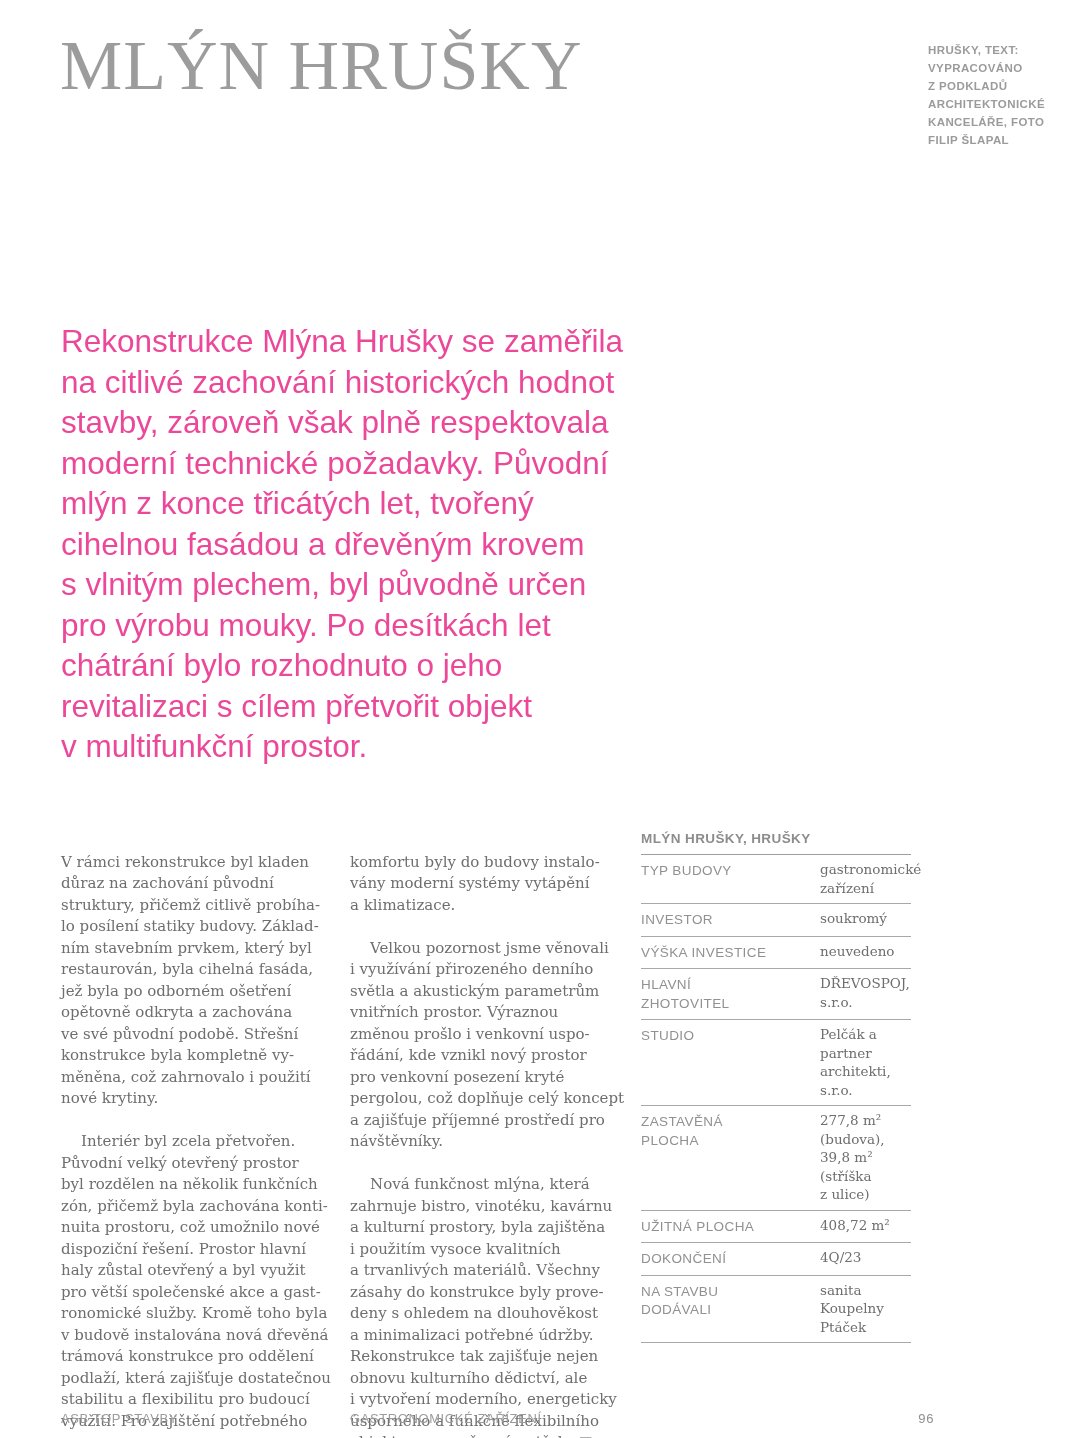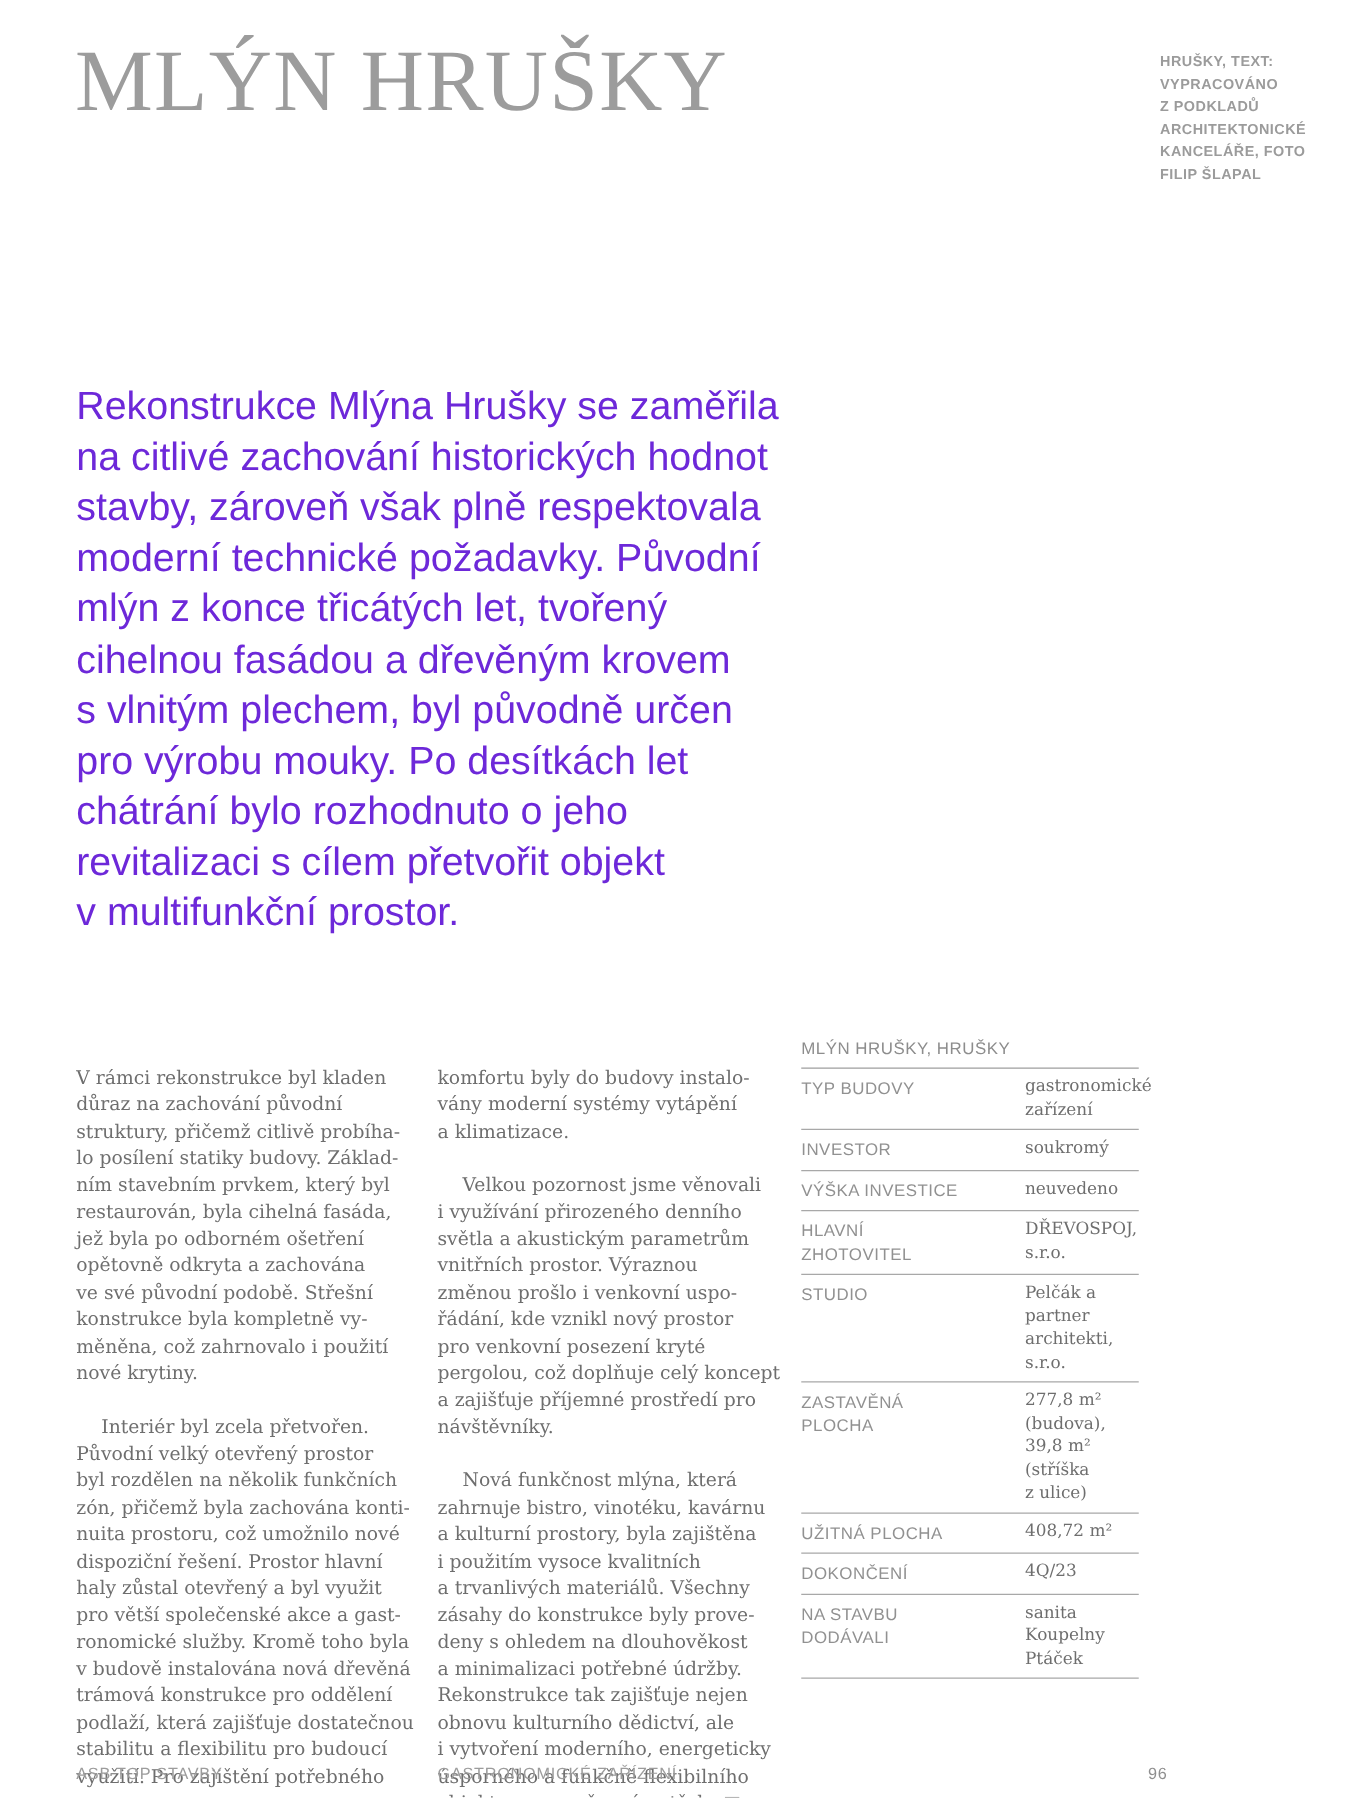--- a/index.html
+++ b/index.html
@@ -20,41 +20,41 @@
   }
 
   .credit {
     position:absolute; left:928px; top:41px; width:130px;
     font-size:11.5px; font-weight:bold; letter-spacing:0.4px;
     line-height:18px; color:#9b9b9b;
     white-space:pre-line;
   }
 
   .intro {
-    position:absolute; left:61px; top:304px; width:660px;
+    position:absolute; left:61px; top:321px; width:660px;
     font-size:31.5px; font-weight:400;
-    line-height:40.5px; color:#6d28d9;
+    line-height:40.5px; color:#ec4899;
     white-space:pre-line;
   }
 
   .body-col {
     position:absolute; top:830px; width:295px;
     font-family:"DejaVu Serif","Liberation Serif",serif;
     font-size:15px; line-height:21.5px; color:#6e6e6e;
     white-space:pre-line;
   }
   .body-col.col1 { left:61px; }
   .body-col.col2 { left:350px; }
   .body-col p.indent { text-indent:20px; }
 
   .infobox {
     position:absolute; left:641px; top:831px; width:270px;
   }
   .infobox-title {
-    font-size:13.5px; font-weight:normal; letter-spacing:0.4px;
+    font-size:13.5px; font-weight:bold; letter-spacing:0.4px;
     color:#8d8d8d; padding-bottom:8px;
     border-bottom:1px solid #9e9e9e;
   }
   .infobox-row {
     display:flex;
     border-bottom:1px solid #a8a8a8;
     padding:5px 0 6px 0;
     gap:44px;
   }
   .infobox-label {

